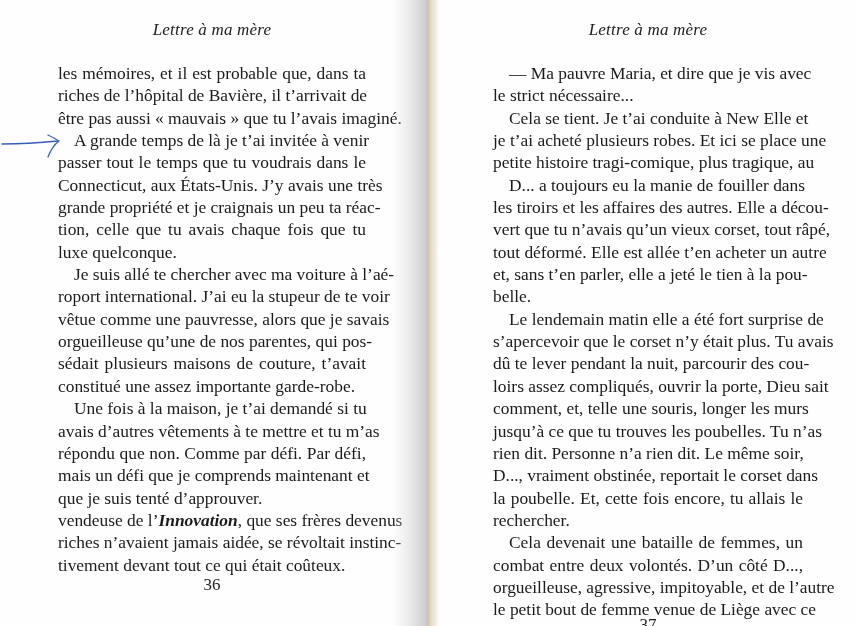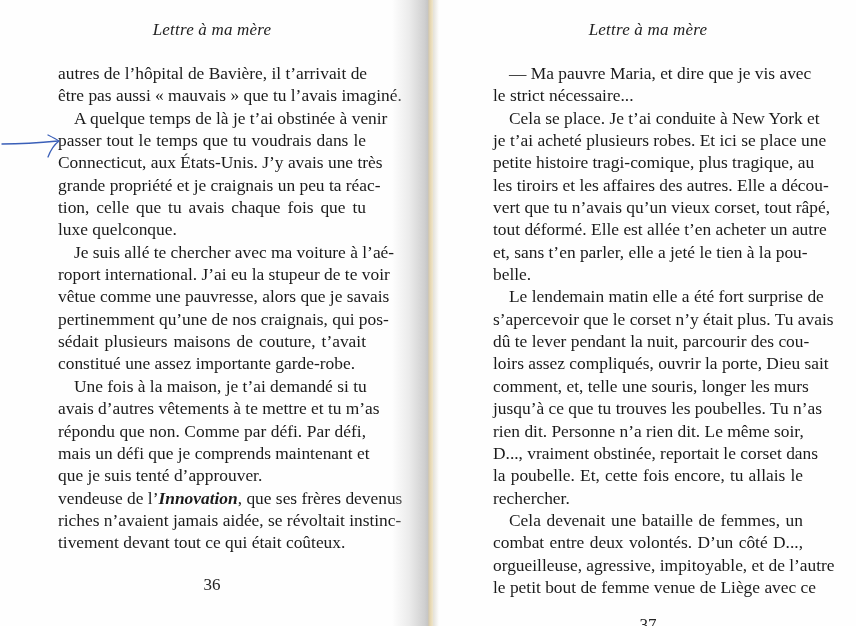--- a/index.html
+++ b/index.html
@@ -52,32 +52,33 @@
   em.it { font-style: italic; font-weight: bold; }
 </style>
 </head>
 <body>
 
 <div class="spread">
 
   <div class="page page-left">
     <div class="running-head">Lettre à ma mère</div>
     <div class="body-text" id="left-body">
-        <span class="line">autres de l’hôpital de Bavière, il t’arrivait de</span>
+        <span class="line">les mémoires, et il est probable que, dans ta</span>
+        <span class="line">riches de l’hôpital de Bavière, il t’arrivait de</span>
         <span class="line last">être pas aussi « mauvais » que tu l’avais imaginé.</span>
-        <span class="line indent">A quelque temps de là je t’ai obstinée à venir</span>
+        <span class="line indent">A grande temps de là je t’ai invitée à venir</span>
         <span class="line">passer tout le temps que tu voudrais dans le</span>
         <span class="line">Connecticut, aux États-Unis. J’y avais une très</span>
         <span class="line">grande propriété et je craignais un peu ta réac-</span>
         <span class="line">tion, celle que tu avais chaque fois que tu</span>
         <span class="line last">luxe quelconque.</span>
         <span class="line indent">Je suis allé te chercher avec ma voiture à l’aé-</span>
         <span class="line">roport international. J’ai eu la stupeur de te voir</span>
         <span class="line">vêtue comme une pauvresse, alors que je savais</span>
-        <span class="line">pertinemment qu’une de nos craignais, qui pos-</span>
+        <span class="line">orgueilleuse qu’une de nos parentes, qui pos-</span>
         <span class="line">sédait plusieurs maisons de couture, t’avait</span>
         <span class="line last">constitué une assez importante garde-robe.</span>
         <span class="line indent">Une fois à la maison, je t’ai demandé si tu</span>
         <span class="line">avais d’autres vêtements à te mettre et tu m’as</span>
         <span class="line">répondu que non. Comme par défi. Par défi,</span>
         <span class="line">mais un défi que je comprends maintenant et</span>
         <span class="line last">que je suis tenté d’approuver.</span>
         <span class="line"><span>vendeuse de l’</span><em class="it">Innovation</em><span>, que ses frères devenus</span></span>
         <span class="line">riches n’avaient jamais aidée, se révoltait instinc-</span>
         <span class="line last">tivement devant tout ce qui était coûteux.</span>
@@ -86,23 +87,24 @@
     <div class="gutter-shadow"></div>
   </div>
 
   <div class="spine"></div>
 
   <div class="page page-right">
     <div class="running-head">Lettre à ma mère</div>
     <div class="body-text" id="right-body">
         <span class="line indent">— Ma pauvre Maria, et dire que je vis avec</span>
         <span class="line last">le strict nécessaire...</span>
-        <span class="line indent">Cela se place. Je t’ai conduite à New York et</span>
+        <span class="line indent">Cela se tient. Je t’ai conduite à New Elle et</span>
         <span class="line">je t’ai acheté plusieurs robes. Et ici se place une</span>
         <span class="line">petite histoire tragi-comique, plus tragique, au</span>
+        <span class="line indent">D... a toujours eu la manie de fouiller dans</span>
         <span class="line">les tiroirs et les affaires des autres. Elle a décou-</span>
         <span class="line">vert que tu n’avais qu’un vieux corset, tout râpé,</span>
         <span class="line">tout déformé. Elle est allée t’en acheter un autre</span>
         <span class="line">et, sans t’en parler, elle a jeté le tien à la pou-</span>
         <span class="line last">belle.</span>
         <span class="line indent">Le lendemain matin elle a été fort surprise de</span>
         <span class="line">s’apercevoir que le corset n’y était plus. Tu avais</span>
         <span class="line">dû te lever pendant la nuit, parcourir des cou-</span>
         <span class="line">loirs assez compliqués, ouvrir la porte, Dieu sait</span>
         <span class="line">comment, et, telle une souris, longer les murs</span>

